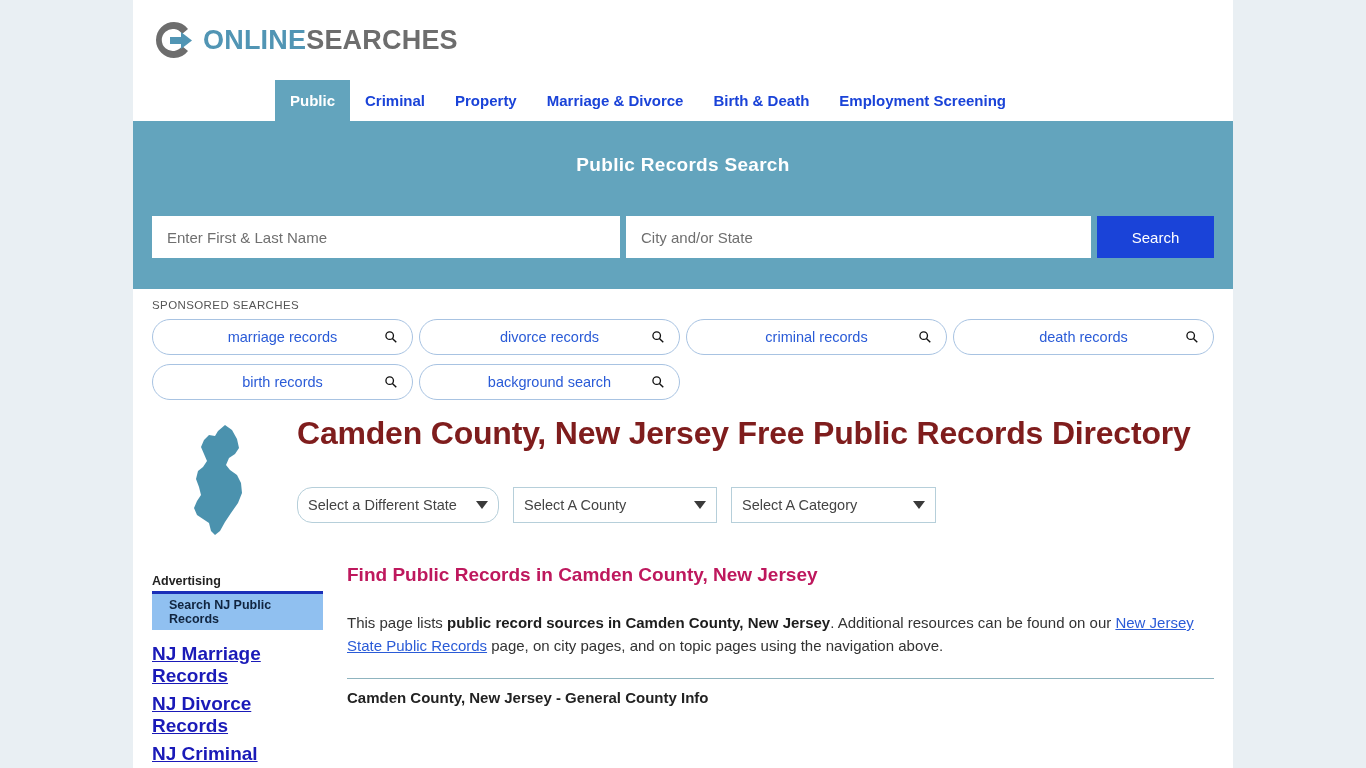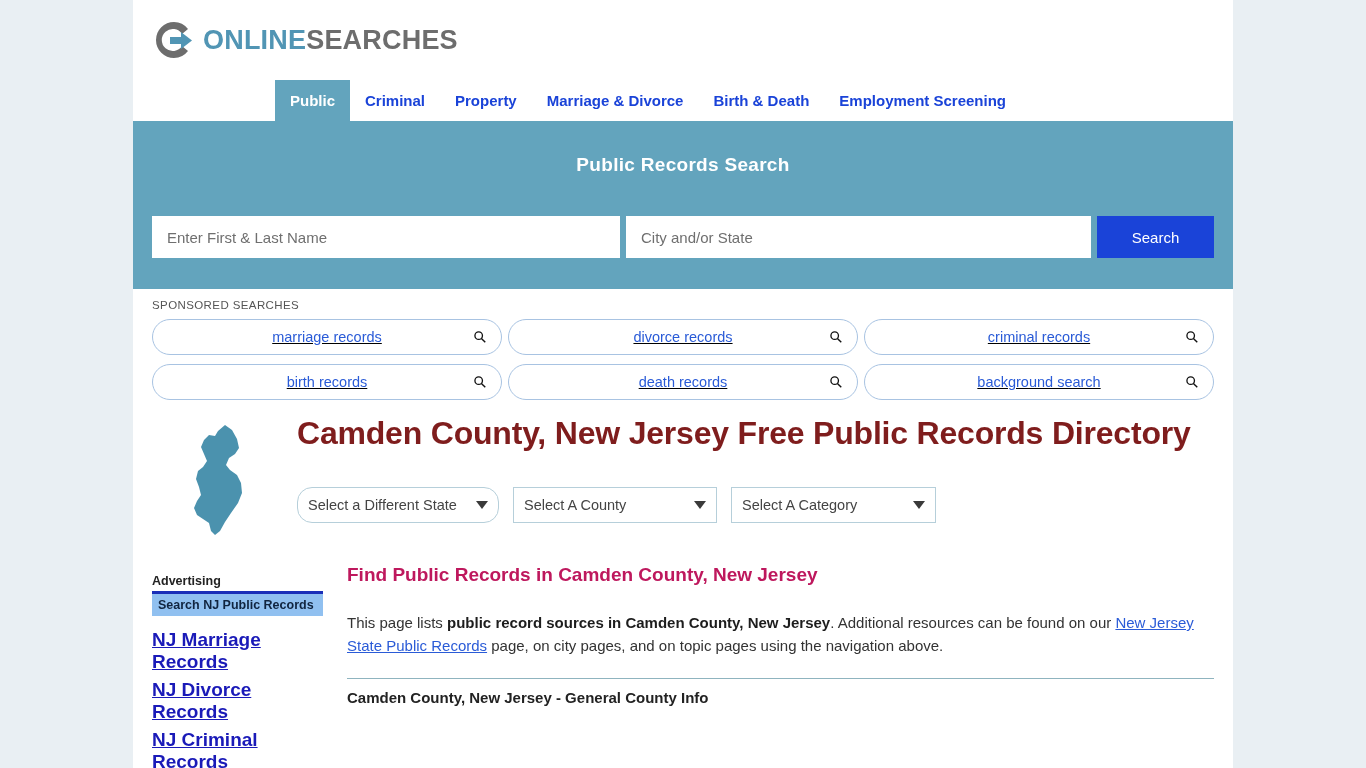--- a/index.html
+++ b/index.html
@@ -110,23 +110,22 @@
   
   .sponsored-wrap { padding: 10px 19px 0 19px; }
   .sponsored-label {
     font-size: 11.5px;
     color: #555;
     letter-spacing: .4px;
     margin-bottom: 8px;
   }
   .pill-grid {
     display: grid;
-    grid-template-columns: repeat(3, 1fr);
+    grid-template-columns: repeat(4, 1fr);
     gap: 9px 6px;
-    text-decoration: underline;
   }
   .pill {
     height: 36px;
     border: 1px solid #a8c3e2;
     border-radius: 20px;
     display: flex;
     align-items: center;
     justify-content: center;
     position: relative;
     cursor: pointer;
@@ -204,21 +203,21 @@
 
   .adv-label {
     font-size: 12.5px;
     font-weight: bold;
     color: #222;
     margin-bottom: 3px;
   }
   .adv-box {
     background: #90c0f0;
     border-top: 3px solid #1a2fb8;
-    padding: 4px 6px;
+    padding: 4px 17px;
     font-size: 12.5px;
     font-weight: bold;
     color: #10243f;
     cursor: pointer;
   }
   .adv-links { margin-top: 13px; }
   .adv-links a {
     display: block;
     font-size: 19px;
     font-weight: bold;
@@ -314,30 +313,30 @@
         <div class="pill">
           <span class="pill-label">criminal records</span>
           <span class="pill-icon">
             <svg viewBox="0 0 16 16" width="14" height="14">
                 <circle cx="6.5" cy="6.5" r="4.3" fill="none" stroke="#111" stroke-width="1.5"></circle>
                 <line x1="9.6" y1="9.6" x2="14" y2="14" stroke="#111" stroke-width="1.6"></line>
               </svg>
           </span>
         </div>
         <div class="pill">
+          <span class="pill-label">death records</span>
+          <span class="pill-icon">
+            <svg viewBox="0 0 16 16" width="14" height="14">
+                <circle cx="6.5" cy="6.5" r="4.3" fill="none" stroke="#111" stroke-width="1.5"></circle>
+                <line x1="9.6" y1="9.6" x2="14" y2="14" stroke="#111" stroke-width="1.6"></line>
+              </svg>
+          </span>
+        </div>
+        <div class="pill">
           <span class="pill-label">birth records</span>
-          <span class="pill-icon">
-            <svg viewBox="0 0 16 16" width="14" height="14">
-                <circle cx="6.5" cy="6.5" r="4.3" fill="none" stroke="#111" stroke-width="1.5"></circle>
-                <line x1="9.6" y1="9.6" x2="14" y2="14" stroke="#111" stroke-width="1.6"></line>
-              </svg>
-          </span>
-        </div>
-        <div class="pill">
-          <span class="pill-label">death records</span>
           <span class="pill-icon">
             <svg viewBox="0 0 16 16" width="14" height="14">
                 <circle cx="6.5" cy="6.5" r="4.3" fill="none" stroke="#111" stroke-width="1.5"></circle>
                 <line x1="9.6" y1="9.6" x2="14" y2="14" stroke="#111" stroke-width="1.6"></line>
               </svg>
           </span>
         </div>
         <div class="pill">
           <span class="pill-label">background search</span>
           <span class="pill-icon">

